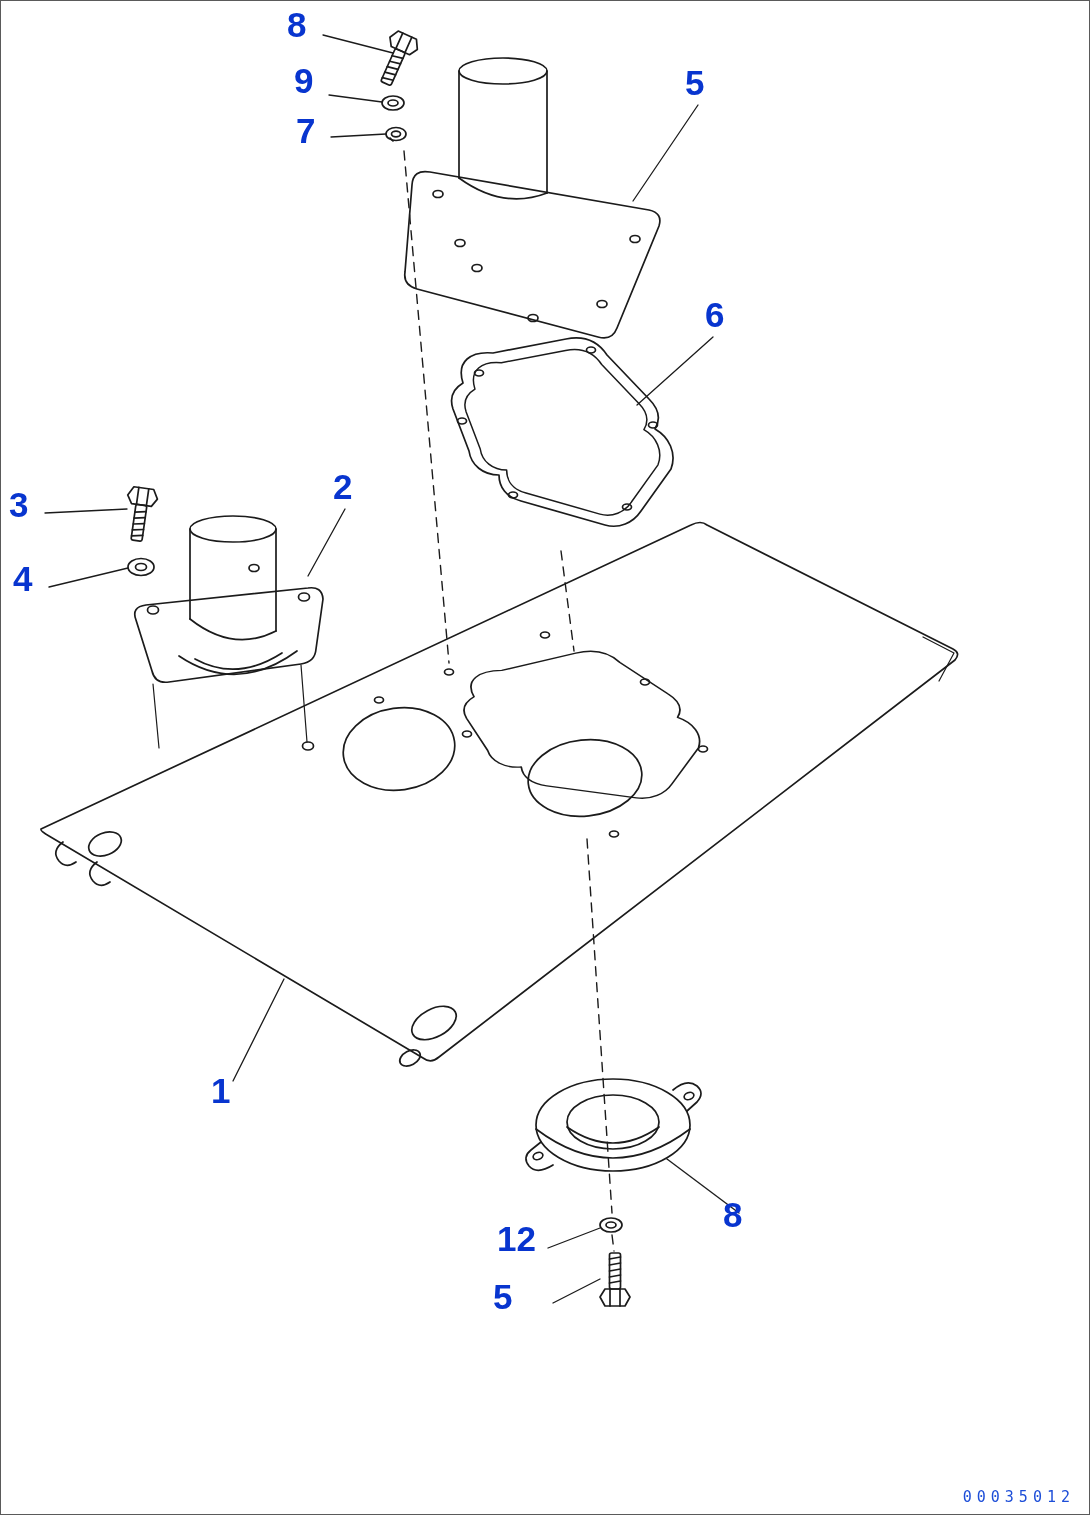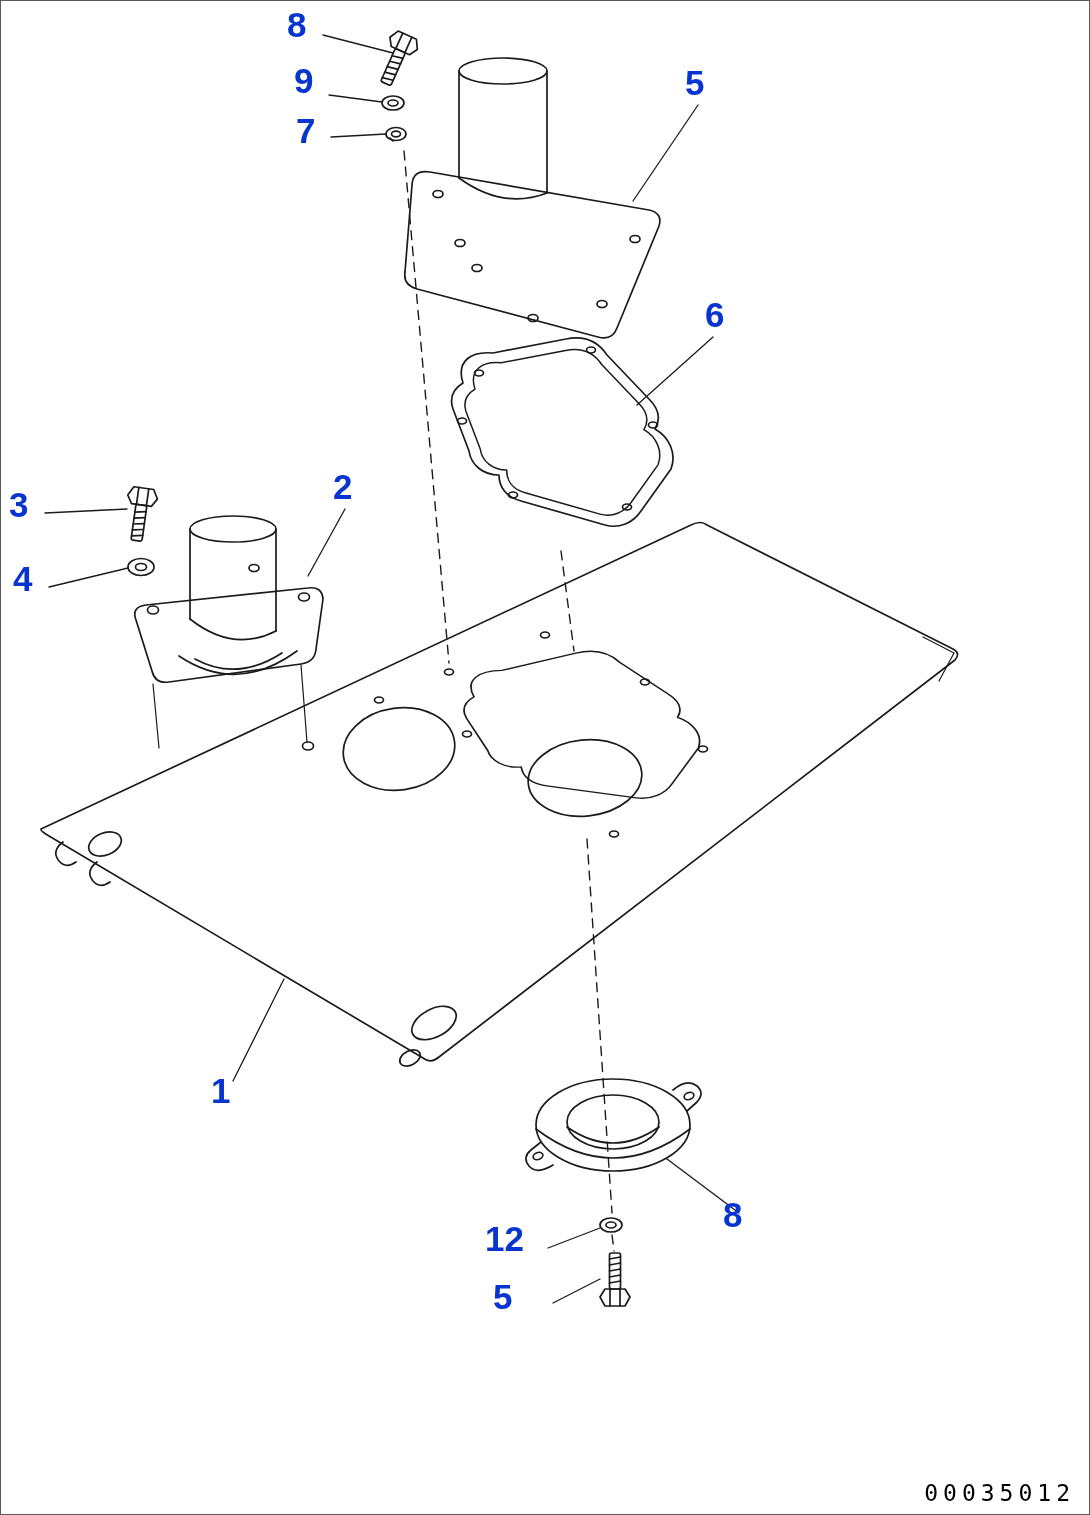--- a/index.html
+++ b/index.html
@@ -28,23 +28,23 @@
     font-size: 35px;
     line-height: 1;
     color: #0835cf;
     user-select: none;
   }
   .doc-number {
     position: absolute;
     right: 14px;
     bottom: 8px;
     font-family: "DejaVu Sans Mono", monospace;
-    font-size: 23px;
+    font-size: 15px;
     letter-spacing: 5px;
-    color: #000000;
+    color: #1d4ed8;
   }
 </style>
 </head>
 <body>
 
 <div class="page">
 
   <svg width="1090" height="1515" viewBox="0 0 1090 1515">
     <defs>
       <path id="gasketPath" d="M 462,382 C 455,360 470,350 492,352 L 565,338 C 585,334 598,342 606,354 L 648,398 C 658,408 660,418 654,428 C 668,436 676,452 670,468 L 640,510 C 632,522 618,528 604,524 L 520,500 C 505,496 498,486 498,474 C 482,474 470,464 468,450 L 452,408 C 448,396 452,388 462,382 Z"></path>
@@ -193,17 +193,17 @@
   <div class="callout" style="left:332px; top:468px;">2</div>
   <div class="callout" style="left:8px;   top:486px;">3</div>
   <div class="callout" style="left:12px;  top:560px;">4</div>
   <div class="callout" style="left:684px; top:64px;">5</div>
   <div class="callout" style="left:704px; top:296px;">6</div>
   <div class="callout" style="left:295px; top:112px;">7</div>
   <div class="callout" style="left:286px; top:6px;">8</div>
   <div class="callout" style="left:293px; top:62px;">9</div>
   <div class="callout" style="left:722px; top:1196px;">8</div>
   <div class="callout" style="left:492px; top:1278px;">5</div>
-  <div class="callout" style="left:484px; top:1220px;">12</div>
+  <div class="callout" style="left:496px; top:1220px;">12</div>
 
   <div class="doc-number">00035012</div>
 
 </div>
 
 </body></html>

